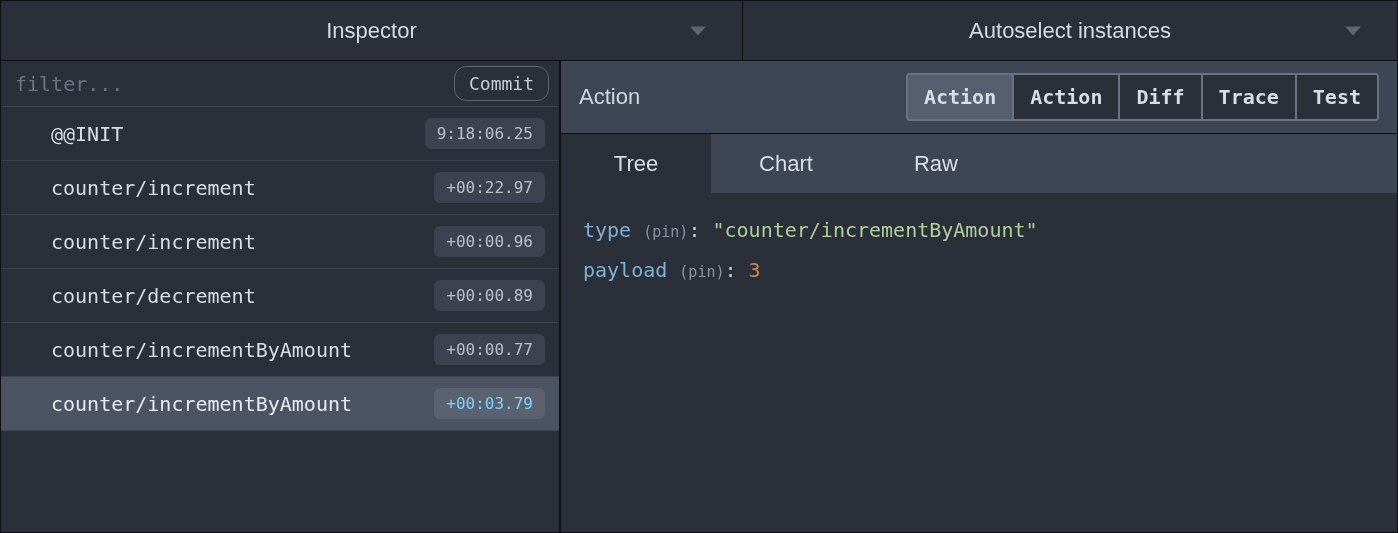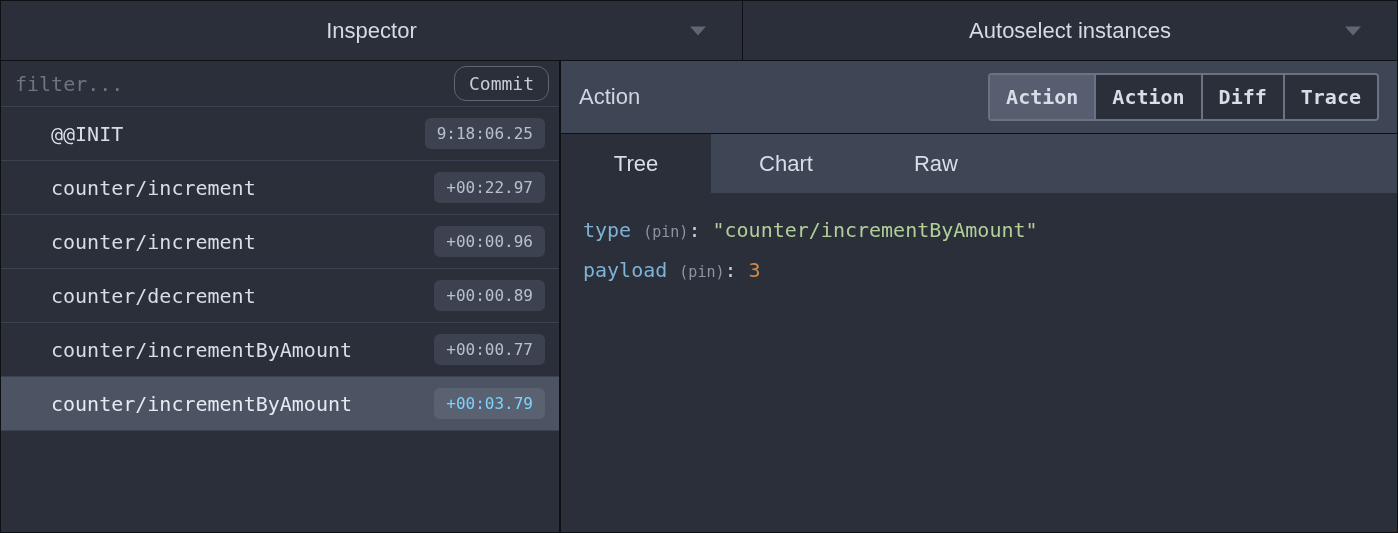--- a/index.html
+++ b/index.html
@@ -238,20 +238,21 @@
     <div class="inspect">
 
       <div class="mode-bar">
         <span class="mode-title">Action</span>
         <span class="spacer"></span>
         <div class="seg" id="mode-seg">
             <button class="active">Action</button>
             <button>Action</button>
             <button>Diff</button>
             <button>Trace</button>
+            <button>Test</button>
           </div>
       </div>
 
       <div class="view-tabs" id="view-tabs">
           <div class="vtab active">Tree</div>
           <div class="vtab">Chart</div>
           <div class="vtab">Raw</div>
         </div>
 
       <div class="tree" id="tree-view">

